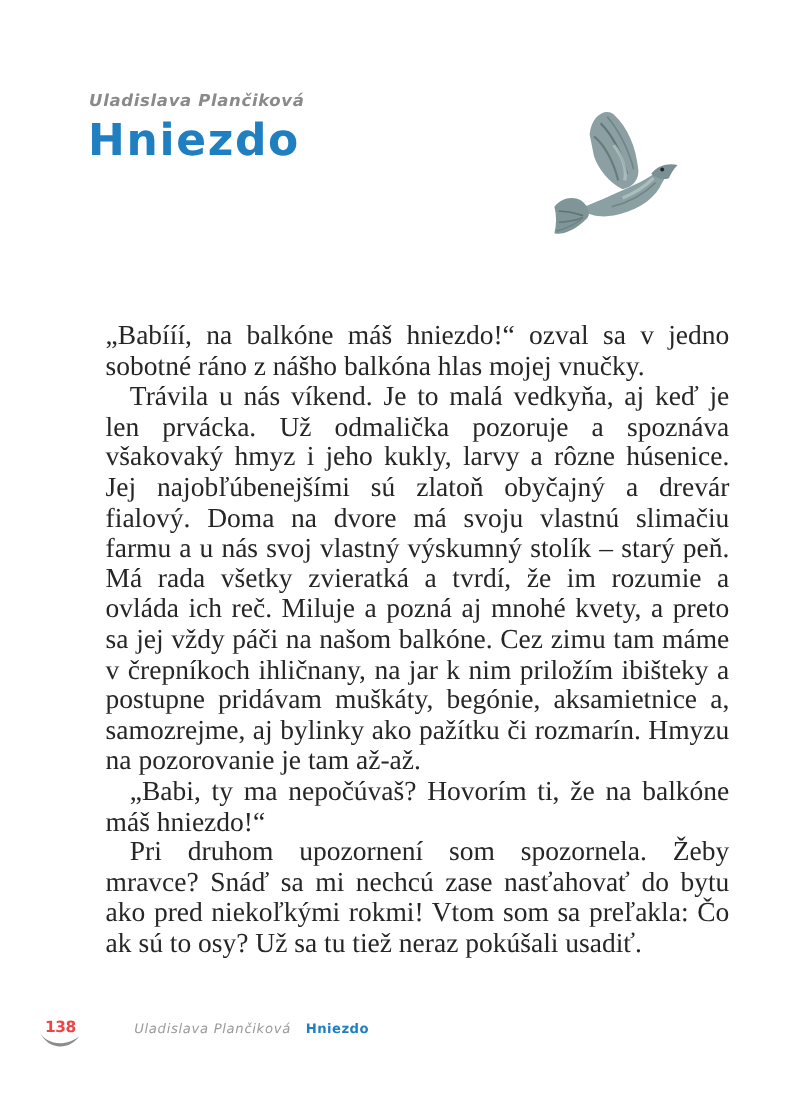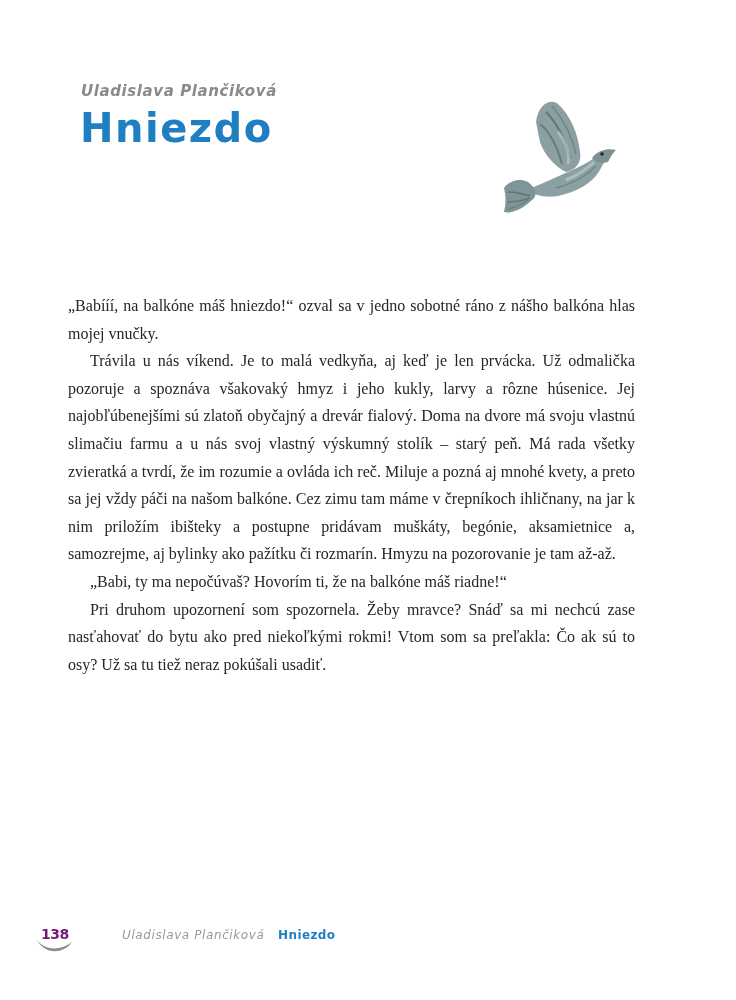--- a/index.html
+++ b/index.html
@@ -39,24 +39,24 @@
     }
     .bird {
       position: absolute;
       left: 496px;
       top: 92px;
       width: 130px;
       height: 132px;
     }
     .body-text {
       position: absolute;
-      left: 68px;
+      left: 96px;
       top: 292px;
       width: 567px;
-      font-size: 16px;
+      font-size: 25px;
       line-height: 27.6px;
       text-align: justify;
     }
     .body-text p {
       margin: 0;
       text-indent: 22px;
       hyphens: manual;
     }
     .body-text p.first {
       text-indent: 0;
@@ -68,21 +68,21 @@
       width: 736px;
       height: 50px;
     }
     .page-num {
       position: absolute;
       left: 41px;
       top: 8px;
       font-family: "DejaVu Sans", sans-serif;
       font-size: 14px;
       font-weight: bold;
-      color: #701a75;
+      color: #ef4444;
       letter-spacing: -0.5px;
     }
     .page-swoosh {
       position: absolute;
       left: 34px;
       top: 14px;
       width: 40px;
       height: 22px;
     }
     .footer-author {
@@ -131,21 +131,21 @@
     <path d="M8 96 C14 88 24 86 32 90 C40 96 42 104 36 108 C26 118 14 122 8 120 C10 112 10 104 8 96 Z" fill="#7f9598"></path>
     <path d="M12 100 C20 100 28 102 34 104" stroke="#4f6668" stroke-width="1.5" fill="none" opacity="0.7"></path>
     <path d="M12 110 C20 110 28 108 34 106" stroke="#4f6668" stroke-width="1.5" fill="none" opacity="0.6"></path>
     <path d="M10 118 C18 116 26 112 32 108" stroke="#5d7476" stroke-width="1.2" fill="none" opacity="0.6"></path>
   </g>
 </svg>
 
 <div class="body-text">
   <p class="first">„Babííí, na balkóne máš hniezdo!“ ozval sa v jedno sobotné ráno z nášho balkóna hlas mojej vnučky.</p>
   <p>Trávila u nás víkend. Je to malá vedkyňa, aj keď je len prvác­ka. Už odmalička pozoruje a spoznáva všakovaký hmyz i jeho kukly, larvy a rôzne húsenice. Jej najobľúbenejšími sú zlatoň obyčajný a drevár fialový. Doma na dvore má svoju vlastnú sli­mačiu farmu a u nás svoj vlastný výskumný stolík – starý peň. Má rada všetky zvieratká a tvrdí, že im rozumie a ovláda ich reč. Miluje a pozná aj mnohé kvety, a preto sa jej vždy páči na našom balkóne. Cez zimu tam máme v črepníkoch ihličnany, na jar k nim priložím ibišteky a postupne pridávam muškáty, begónie, aksamietnice a, samozrejme, aj bylinky ako pažítku či rozmarín. Hmyzu na pozorovanie je tam až-až.</p>
-  <p>„Babi, ty ma nepočúvaš? Hovorím ti, že na balkóne máš riadne!“</p>
+  <p>„Babi, ty ma nepočúvaš? Hovorím ti, že na balkóne máš hniezdo!“</p>
   <p>Pri druhom upozornení som spozornela. Žeby mravce? Snáď sa mi nechcú zase nasťahovať do bytu ako pred niekoľkými rok­mi! Vtom som sa preľakla: Čo ak sú to osy? Už sa tu tiež neraz pokúšali usadiť.</p>
 </div>
 
 <div class="footer">
   <svg class="page-swoosh" viewBox="0 0 40 22">
     <path d="M2 6 C8 18 26 20 38 10 C30 22 10 24 2 6 Z" fill="#8c8c8c"></path>
   </svg>
   <span class="page-num">138</span>
   <span class="footer-author">Uladislava Plančiková</span>
   <span class="footer-title">Hniezdo</span>

